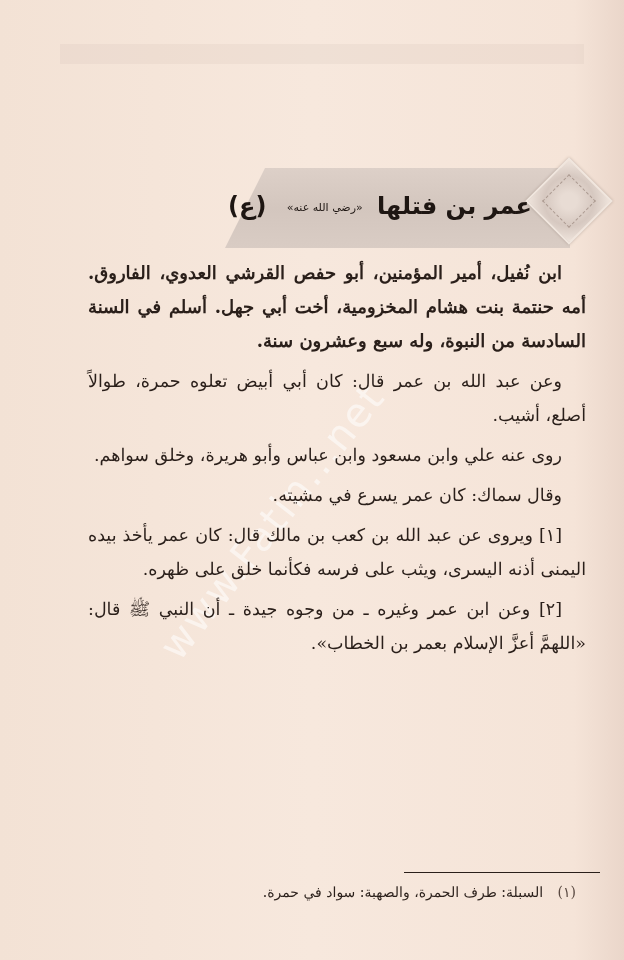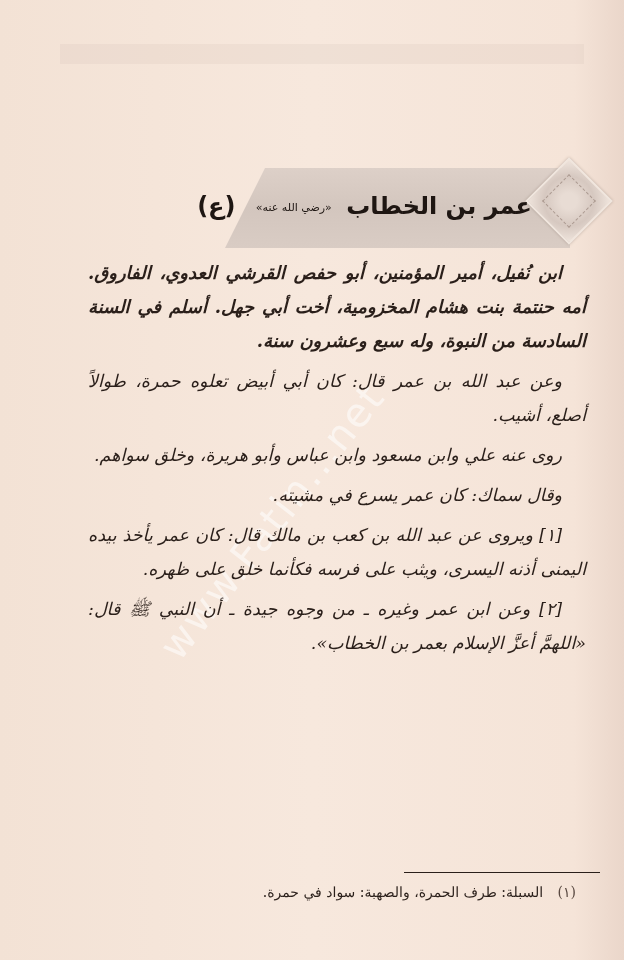--- a/index.html
+++ b/index.html
@@ -47,21 +47,21 @@
   .title {
     position: absolute; top: 192px; right: 92px;
     direction: rtl; font-family: "DejaVu Sans", sans-serif; font-weight: bold;
     font-size: 24px; color: #1e1612; white-space: nowrap;
   }
   .title .honor { font-size: 11px; font-weight: normal; margin: 12px 6px; vertical-align: middle; }
   .title .mark { margin-right: 6px; }
   .body {
     position: absolute; top: 256px; left: 88px; width: 498px;
     direction: rtl; text-align: justify;
-    font-size: 17.5px; line-height: 34px; font-style: italic;
+    font-size: 17.5px; line-height: 34px;
   }
   .body p { margin: 0 0 6px 0; text-indent: 24px; }
   .body p.lead { font-weight: bold; font-size: 18px; }
   .sup { font-size: 10px; vertical-align: super; }
   .rule {
     position: absolute; top: 872px; left: 404px; width: 196px; height: 1px;
     background: #2a1f1a;
   }
   .footnote {
     position: absolute; top: 884px; right: 48px;
@@ -75,21 +75,21 @@
 <div class="page"></div>
 
 <div class="bleed bleed-top"></div>
 
 <div class="watermark">www.Fatin...net</div>
 
 <div class="banner"></div>
 <div class="ornament"></div>
 
 <div class="title">
-  <span>عمر بن الخطاب</span>
+  <span>عمر بن فتلها</span>
   <span class="honor">«رضي الله عنه»</span>
   <span class="mark">(ع)</span>
 </div>
 
 <div class="body">
   <p class="lead">ابن نُفيل، أمير المؤمنين، أبو حفص القرشي العدوي، الفاروق. أمه حنتمة بنت هشام المخزومية، أخت أبي جهل. أسلم في السنة السادسة من النبوة، وله سبع وعشرون سنة.</p>
   <p>وعن عبد الله بن عمر قال: كان أبي أبيض تعلوه حمرة، طوالاً أصلع، أشيب.</p>
   <p>روى عنه علي وابن مسعود وابن عباس وأبو هريرة، وخلق سواهم.</p>
   <p>وقال سماك: كان عمر يسرع في مشيته.</p>
   <p>[١] ويروى عن عبد الله بن كعب بن مالك قال: كان عمر يأخذ بيده اليمنى أذنه اليسرى، ويثب على فرسه فكأنما خلق على ظهره.</p>

